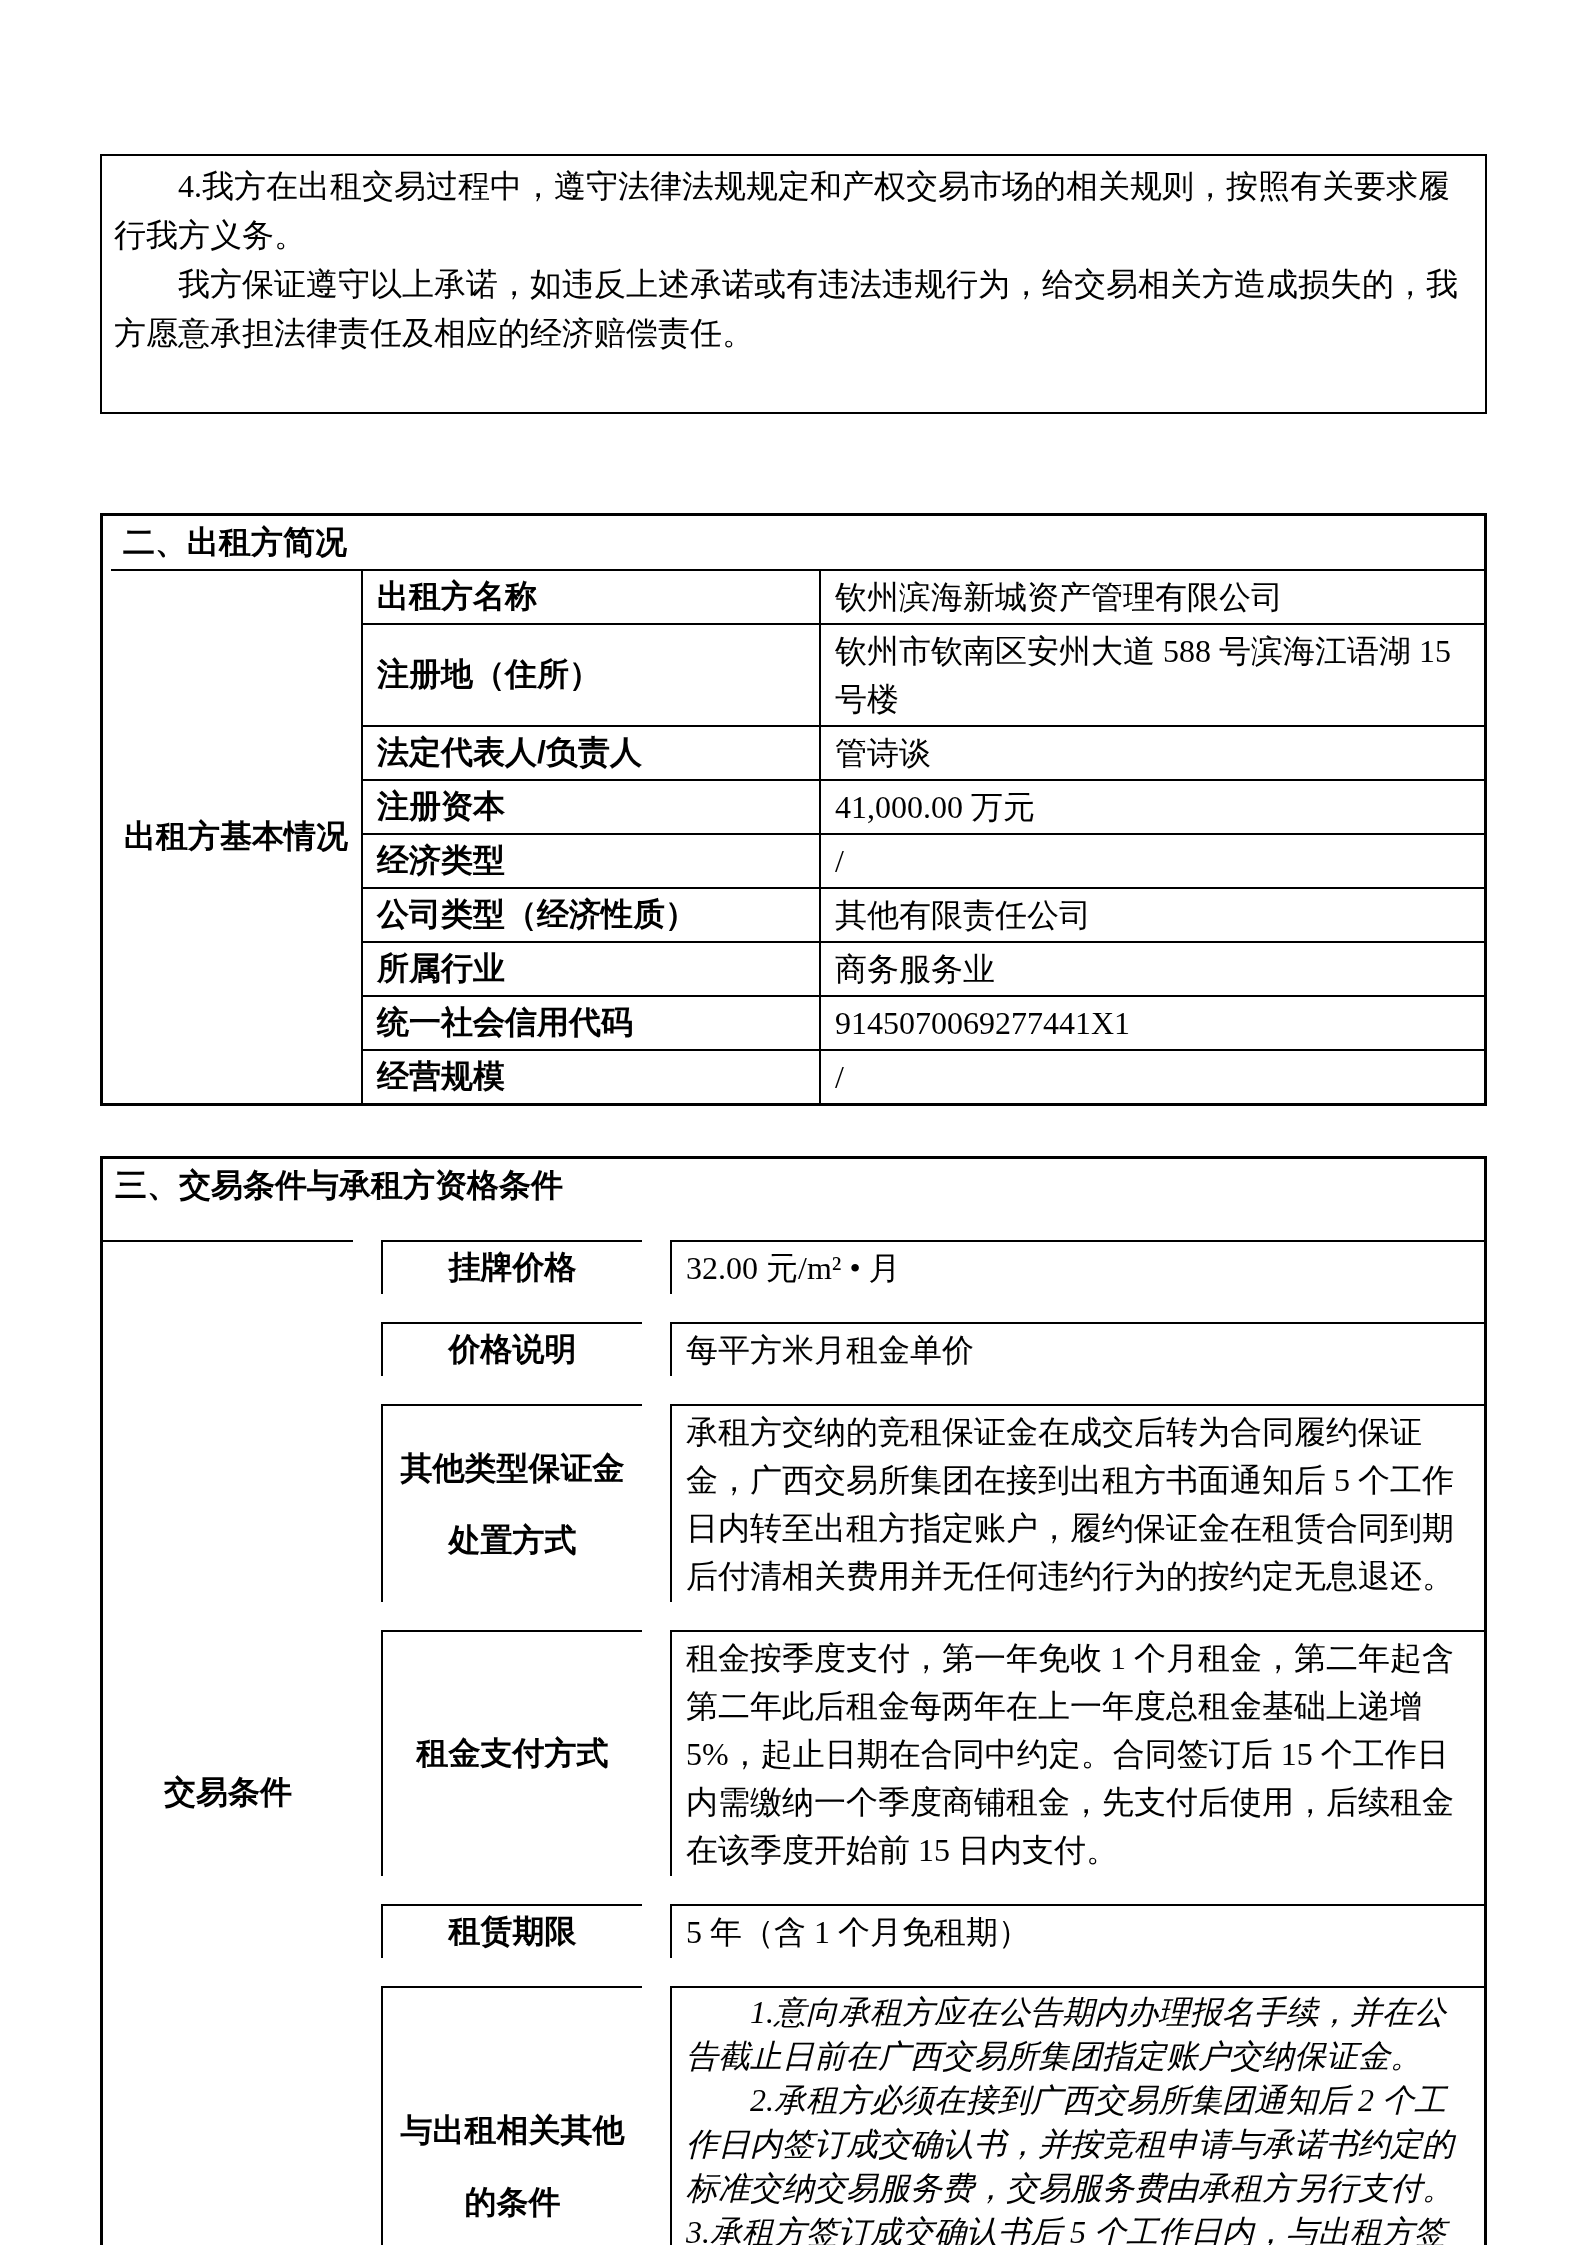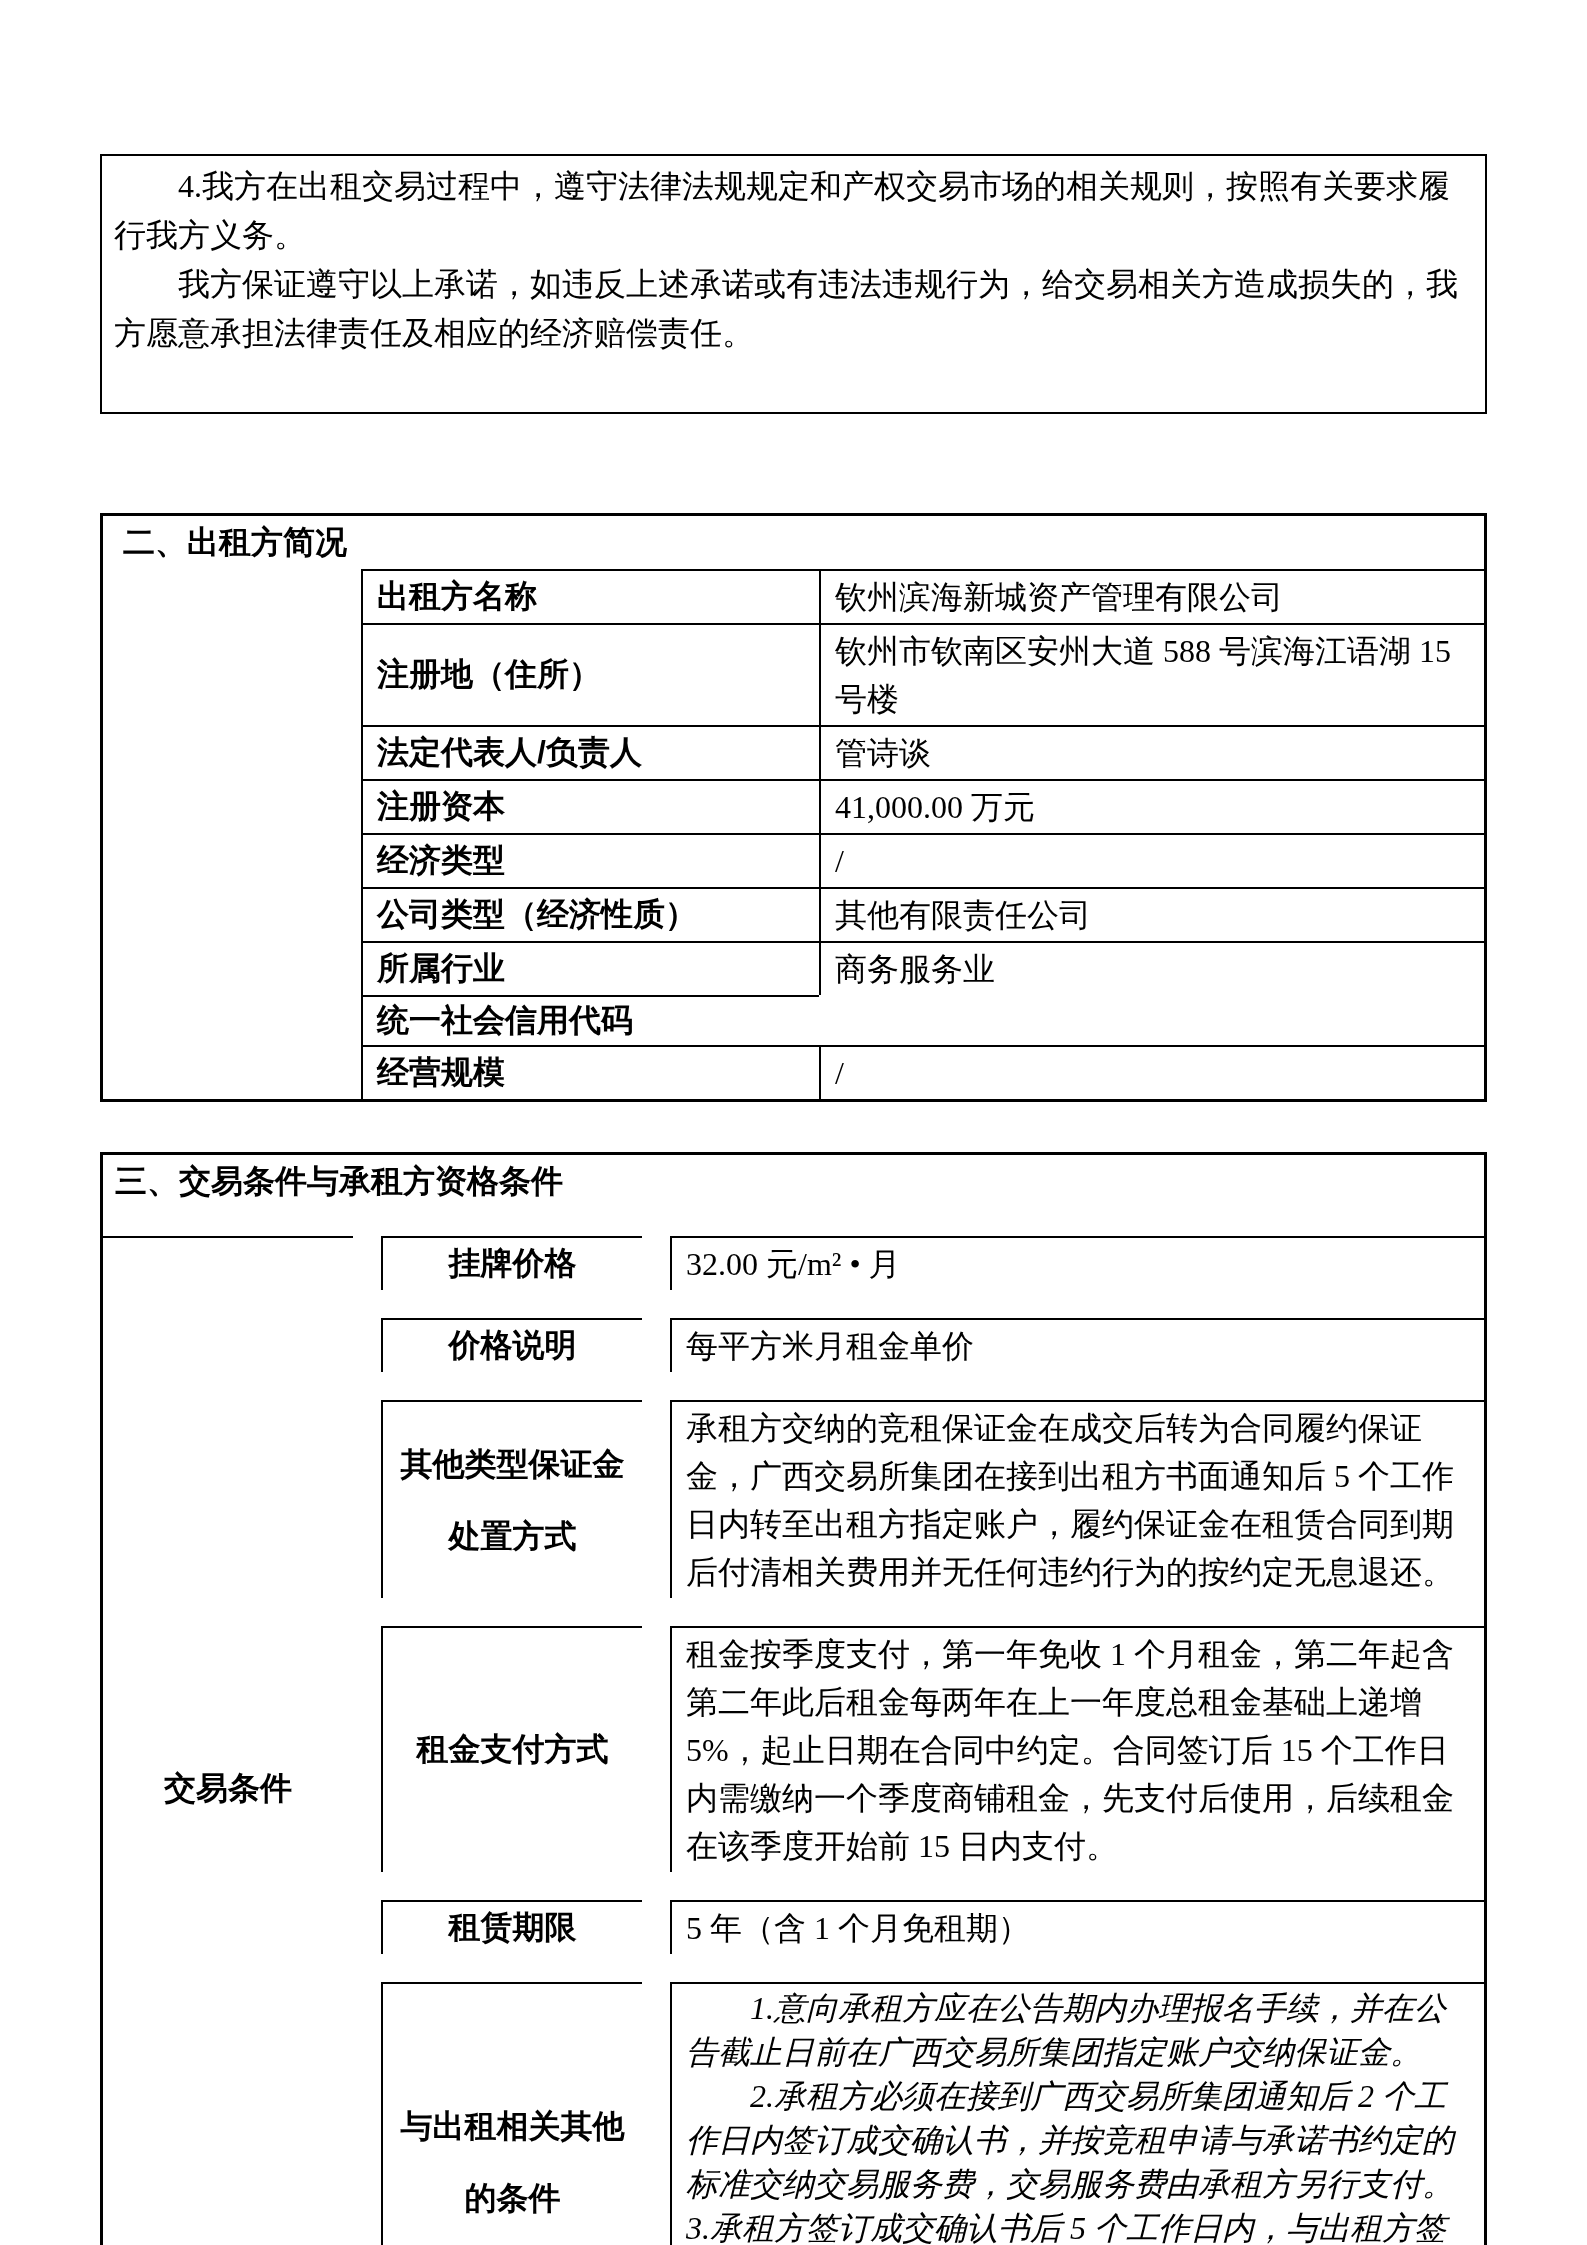--- a/index.html
+++ b/index.html
@@ -73,20 +73,21 @@
 
     <div class="commitments">
       <p>4.我方在出租交易过程中，遵守法律法规规定和产权交易市场的相关规则，按照有关要求履行我方义务。</p>
       <p>我方保证遵守以上承诺，如违反上述承诺或有违法违规行为，给交易相关方造成损失的，我方愿意承担法律责任及相应的经济赔偿责任。</p>
       <div class="spacer"></div>
     </div>
 
     <div class="tbl t2">
       <div class="cell title-cell">二、出租方简况</div>
 
+      <div class="cell group-cell">出租方基本情况</div>
 
       <div class="cell attr lbl r1">出租方名称</div>
       <div class="cell val r1">钦州滨海新城资产管理有限公司</div>
 
       <div class="cell attr lbl r2">注册地（住所）</div>
       <div class="cell val r2">钦州市钦南区安州大道 588 号滨海江语湖 15 号楼</div>
 
       <div class="cell attr lbl r3">法定代表人/负责人</div>
       <div class="cell val r3">管诗谈</div>
 
@@ -96,20 +97,21 @@
       <div class="cell attr lbl r5">经济类型</div>
       <div class="cell val r5">/</div>
 
       <div class="cell attr lbl r6">公司类型（经济性质）</div>
       <div class="cell val r6">其他有限责任公司</div>
 
       <div class="cell attr lbl r7">所属行业</div>
       <div class="cell val r7">商务服务业</div>
 
       <div class="cell attr lbl r8">统一社会信用代码</div>
+      <div class="cell val r8">9145070069277441X1</div>
 
       <div class="cell attr lbl r9">经营规模</div>
       <div class="cell val r9">/</div>
     </div>
 
     <div class="tbl t3">
       <div class="cell title-cell">三、交易条件与承租方资格条件</div>
 
       <div class="cell group-cell">交易条件</div>
 

